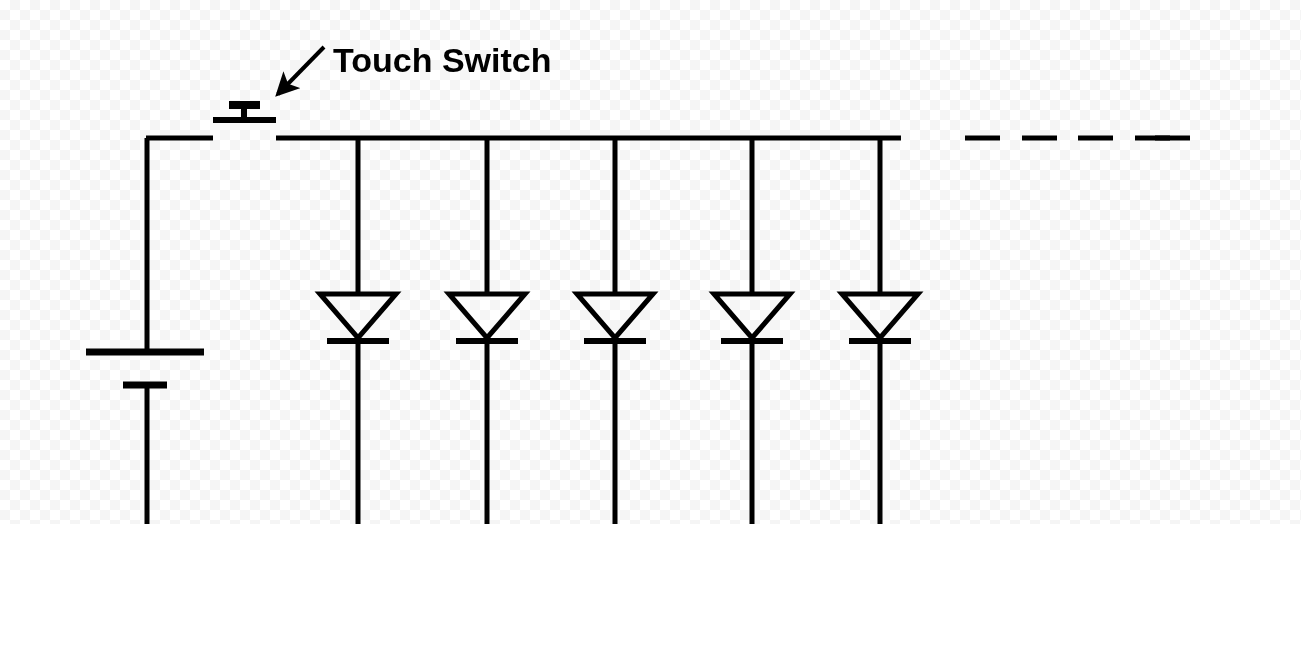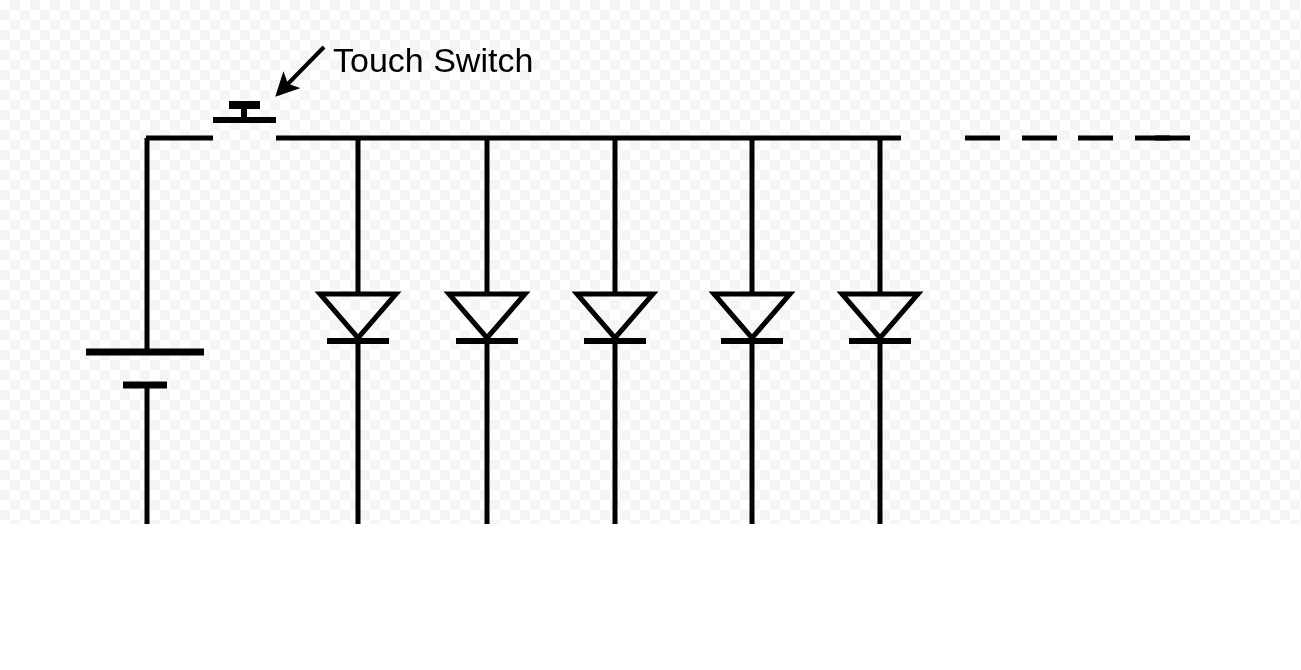--- a/index.html
+++ b/index.html
@@ -14,20 +14,21 @@
     height: 524px;
     overflow: hidden;
     
     background-color: #ffffff;
     background-image:
       linear-gradient(45deg, #f5f5f5 25%, transparent 25%, transparent 75%, #f5f5f5 75%),
       linear-gradient(45deg, #f5f5f5 25%, transparent 25%, transparent 75%, #f5f5f5 75%);
     background-size: 20px 20px;
     background-position: 0 0, 10px 10px;
     font-family: "Liberation Sans", sans-serif;
+    font-weight: bold;
   }
   #schematic {
     position: absolute;
     left: 0;
     top: 0;
     width: 1301px;
     height: 670px;
   }
   .label-text {
     font-family: "Liberation Sans", sans-serif;

